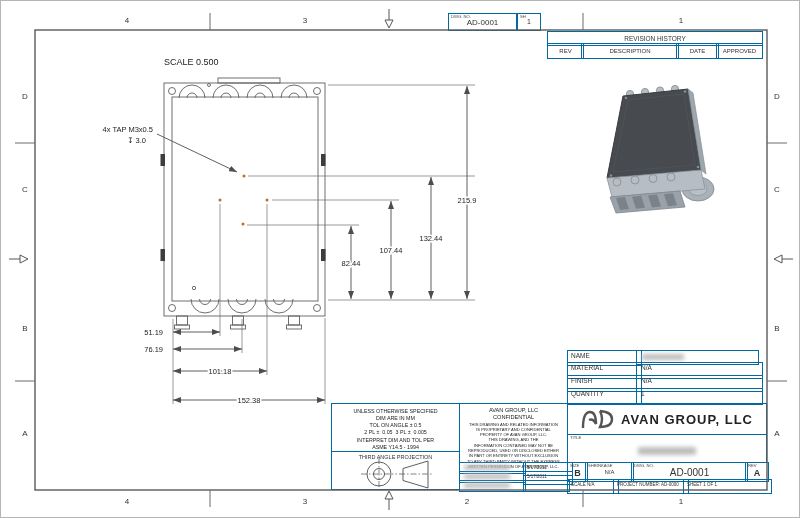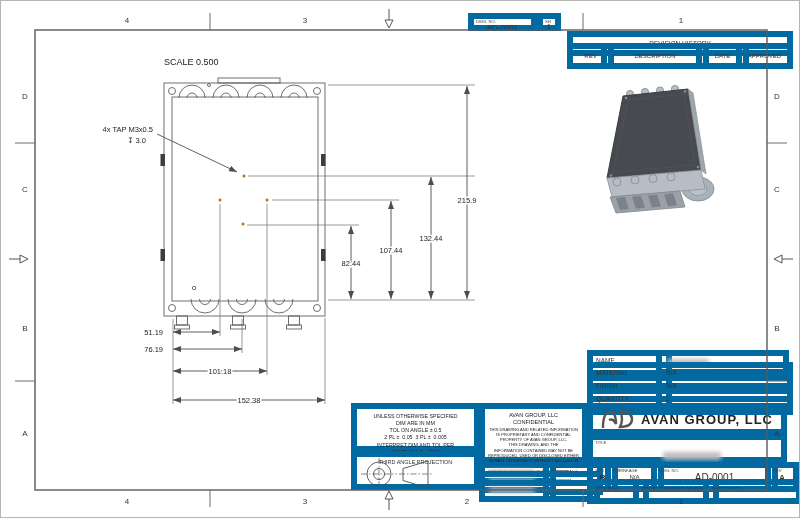--- a/index.html
+++ b/index.html
@@ -1,20 +1,20 @@
 <!DOCTYPE html>
 <html><head>
 <meta charset="utf-8">
 <style>
   html,body{margin:0;padding:0;background:#fff;}
   #sheet{position:relative;width:800px;height:518px;background:#fff;
          font-family:"Liberation Sans",sans-serif;color:#333;overflow:hidden;
          border:1px solid #b5b5b5;box-sizing:border-box;}
   .abs{position:absolute;box-sizing:border-box;}
-  .cell{border:6px solid #0369a1;background:transparent;margin-left:20px;}
+  .cell{border:1px solid #0369a1;background:transparent;}
   .tinylbl{font-size:4.2px;color:#444;line-height:1.1;padding:1px 0 0 2px;text-align:left;}
   .blur{background:#bdbdbd;filter:blur(2px);border-radius:1px;}
   .ctr{display:flex;align-items:center;justify-content:center;}
   .notes-line{display:block;font-size:5.3px;line-height:1.35;text-align:center;white-space:pre;color:#222;}
   .conf-line{display:block;font-size:4.1px;line-height:1.3;text-align:center;color:#222;}
   svg text{font-family:"Liberation Sans",sans-serif;}
   .zone{font-size:8px;fill:#333;}
   .dimtxt{font-size:7.5px;fill:#222;paint-order:stroke;stroke:#fff;stroke-width:3px;}
   .annot{font-size:7.5px;fill:#222;}
   .scalelbl{font-size:9px;fill:#222;}

